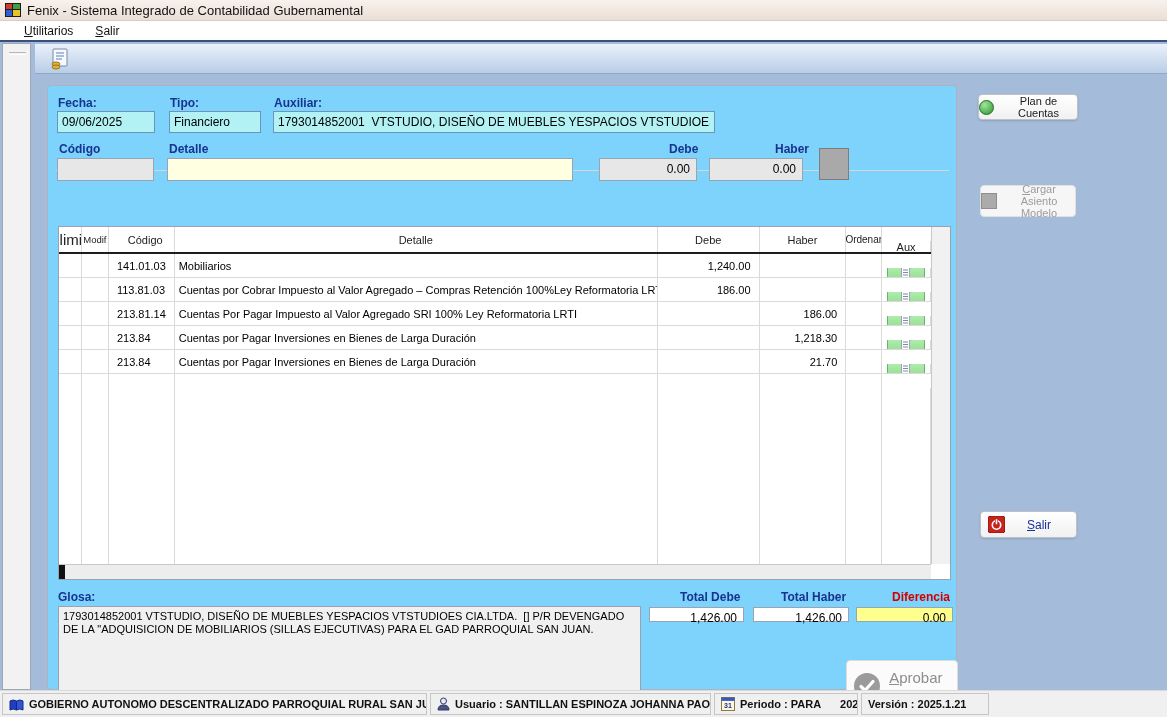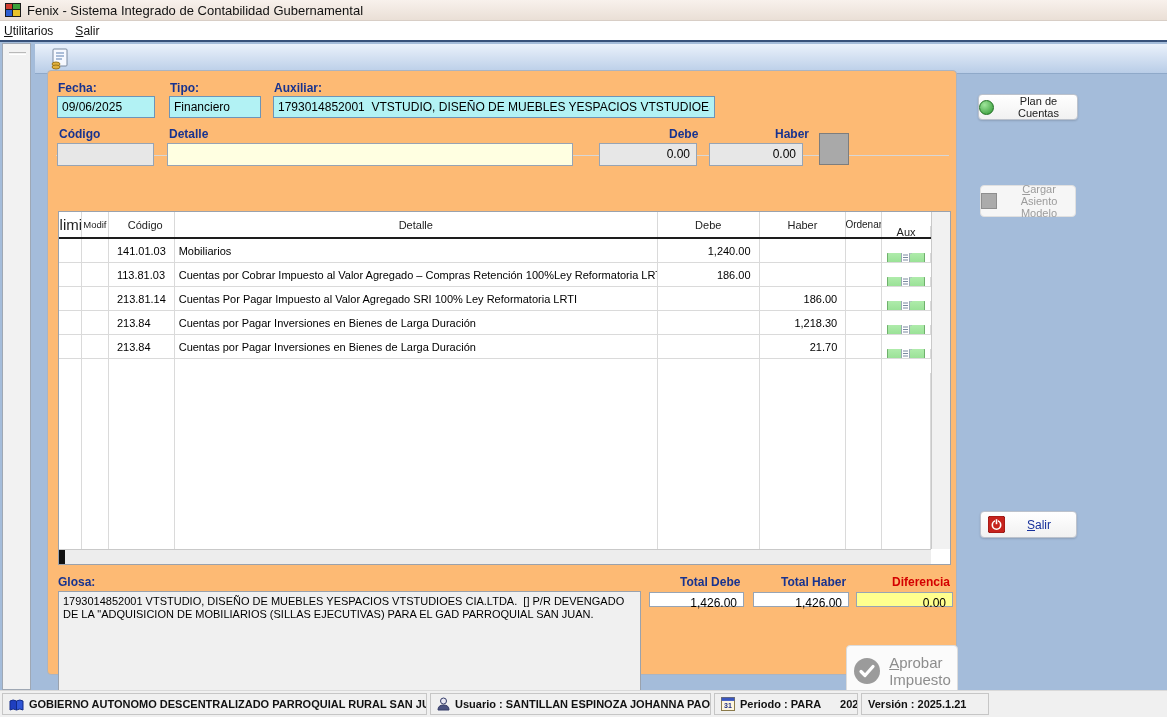--- a/index.html
+++ b/index.html
@@ -7,36 +7,36 @@
   body { font-family:"Liberation Sans", sans-serif; position:relative; background:#a4bcda; overflow:hidden; }
 
   
   .titlebar { position:absolute; left:0; top:0; width:1167px; height:21px;
     background:linear-gradient(#f8f1ec,#eadfd6); display:flex; align-items:center; padding-left:5px; gap:6px;
     border-bottom:1px solid #d8cec6;}
   .titlebar .title { font-size:13px; color:#111; }
 
   
   .menubar { position:absolute; left:0; top:21px; width:1167px; height:21px; background:#fff;
-    display:flex; align-items:center; gap:22px; padding-left:4px; font-size:12px; color:#111;
+    display:flex; align-items:center; gap:22px; padding-left:24px; font-size:12px; color:#111;
     border-bottom:2px solid #37517a;}
   .menu-item { cursor:default; }
   .u { text-decoration:underline; }
 
   
   .main { position:absolute; left:0; top:43px; width:1167px; height:647px; background:#a4bcda; }
 
   .left-strip { position:absolute; left:2px; top:0px; width:29px; height:647px; background:#f2f2f2;
     border:1px solid #9fa8b4; }
   .grip { position:absolute; left:6px; top:8px; width:17px; height:3px; border-top:1px solid #b9b9b9; border-bottom:1px solid #fff; }
 
   .toolbar { position:absolute; left:35px; top:1px; width:1132px; height:30px;
     background:linear-gradient(#eaf1fb,#b9cde7); border-bottom:1px solid #8fa9c9; display:flex; align-items:center; padding-left:14px; }
 
-  .panel { position:absolute; left:47px; top:27px; width:910px; height:605px; background:#fdba74;
+  .panel { position:absolute; left:47px; top:42px; width:910px; height:605px; background:#7dd3fc;
     border:1px solid #aab4c2; border-radius:4px; }
 
   
   .flabel { position:absolute; font-size:12px; font-weight:bold; color:#18338f; }
   .cyan-input { position:absolute; background:#b2f2f4; border:1px solid #6d94b8; font-size:12px; padding:2px 4px;
     font-family:"Liberation Sans",sans-serif; color:#000; height:22px; }
   .gray-input { position:absolute; background:#e7e7e7; border:1px solid #97a4b4; font-size:12px; padding:2px 4px; height:23px; font-family:"Liberation Sans",sans-serif;}
   .yellow-input { position:absolute; background:#ffffe1; border:1px solid #97a4b4; font-size:12px; padding:2px 4px; height:23px; font-family:"Liberation Sans",sans-serif;}
   .num-display { text-align:right; padding-right:6px; line-height:17px; color:#000; }
   .separator { position:absolute; left:8px; top:84px; width:893px; border-top:1px solid #d7d7d7; }

